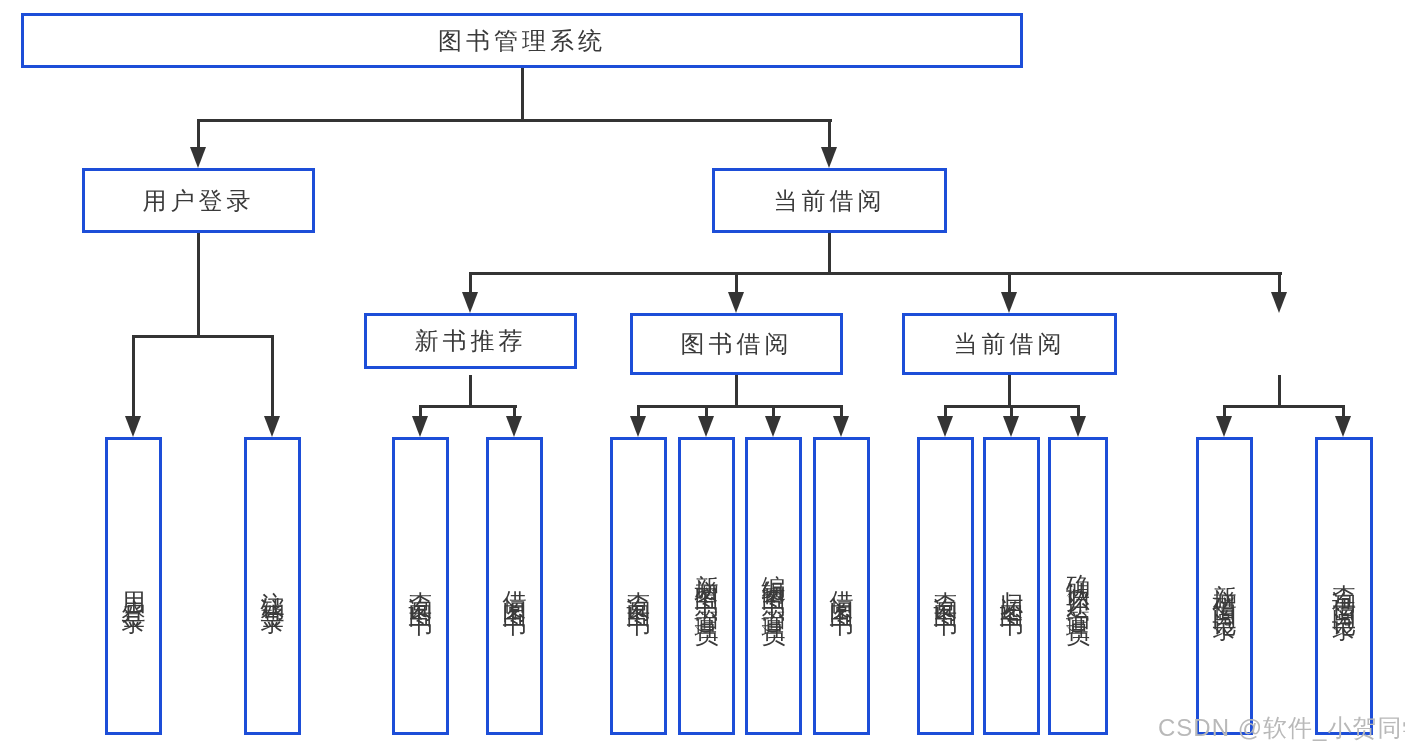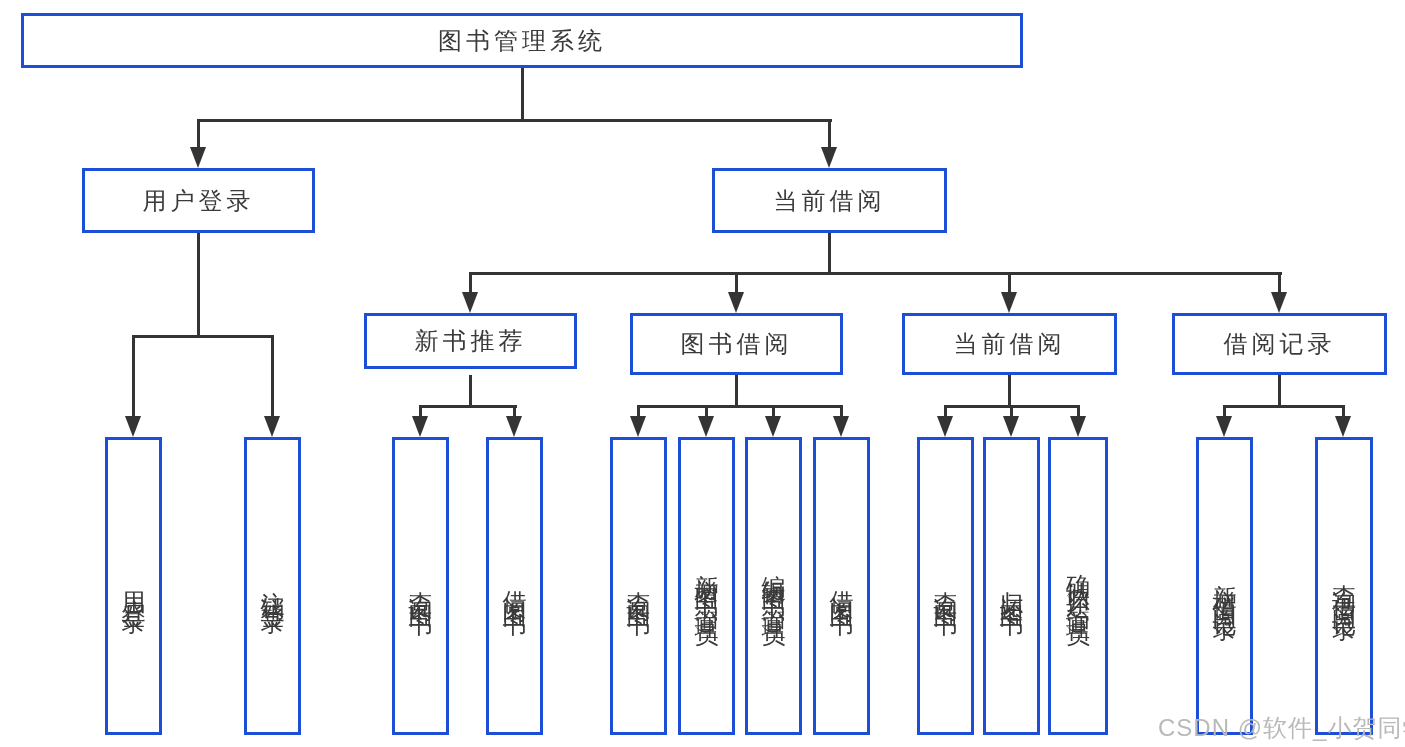--- a/index.html
+++ b/index.html
@@ -82,21 +82,20 @@
   <div class="vl" style="left:735px;top:272px;height:21px"></div>
   <div class="ar" style="left:728px;top:292px"></div>
   <div class="vl" style="left:1008px;top:272px;height:21px"></div>
   <div class="ar" style="left:1001px;top:292px"></div>
   <div class="vl" style="left:1278px;top:272px;height:21px"></div>
   <div class="ar" style="left:1271px;top:292px"></div>
 
   <div class="node h" style="left:364px;top:313px;width:213px;height:56px">新书推荐</div>
   <div class="node h" style="left:630px;top:313px;width:213px;height:62px">图书借阅</div>
   <div class="node h" style="left:902px;top:313px;width:215px;height:62px">当前借阅</div>
-  <div class="node h" style="left:1172px;top:313px;width:215px;height:62px">借阅记录</div>
 
   <div class="vl" style="left:469px;top:375px;height:30px"></div>
   <div class="hl" style="left:419px;top:405px;width:98px"></div>
   <div class="vl" style="left:419px;top:405px;height:13px"></div>
   <div class="ar" style="left:412px;top:416px"></div>
   <div class="vl" style="left:513px;top:405px;height:13px"></div>
   <div class="ar" style="left:506px;top:416px"></div>
 
   <div class="vl" style="left:735px;top:375px;height:30px"></div>
   <div class="hl" style="left:637px;top:405px;width:206px"></div>

